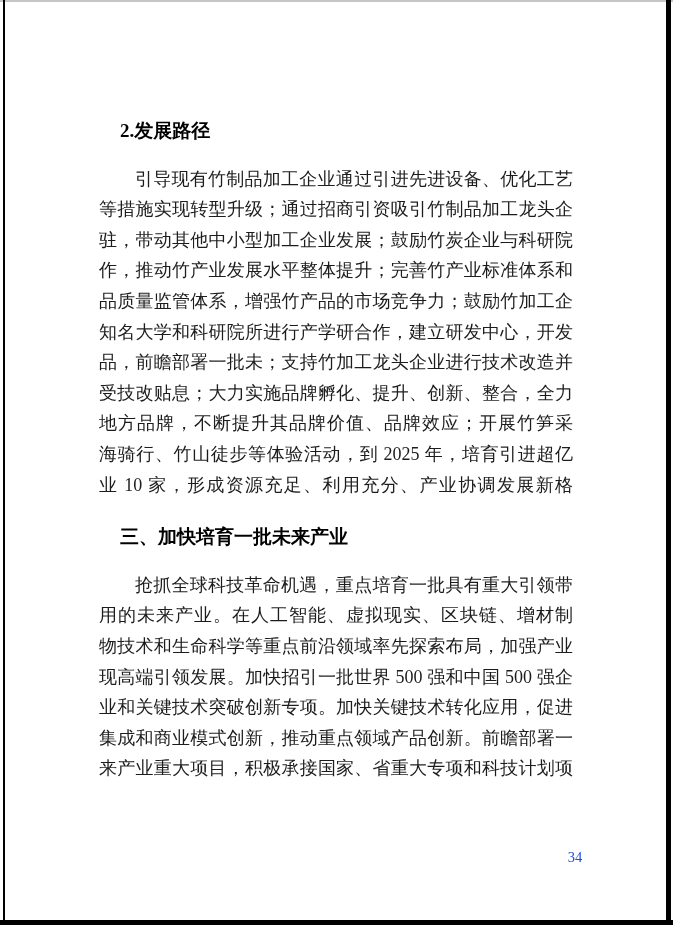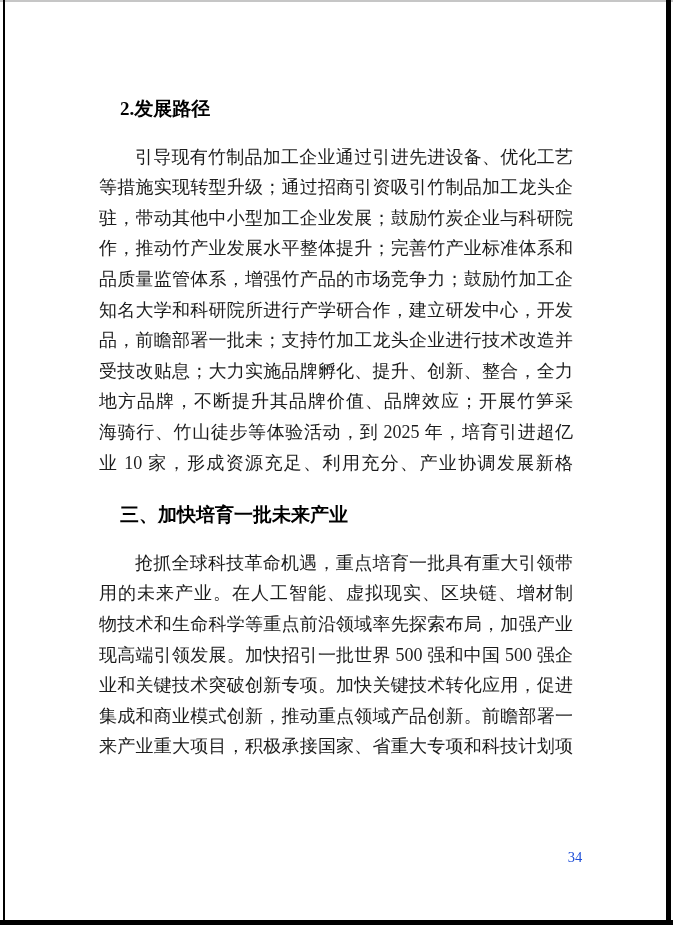--- a/index.html
+++ b/index.html
@@ -18,21 +18,21 @@
   
   .edge { position: absolute; background: #000; }
   .edge-top    { left: 0;   top: 0;     width: 673px; height: 2px; background: #c6c6c6; }
   .edge-left   { left: 3px; top: 0;     width: 2px;   height: 925px; }
   .edge-right  { left: 666px; top: 0;   width: 5px;   height: 925px; }
   .edge-bottom { left: 0;   top: 920px; width: 673px; height: 5px; }
 
   .content {
     position: absolute;
     left: 82px;
-    top: 94px;
+    top: 116px;
     width: 508px;
   }
   .heading {
     font-size: 19px;
     font-weight: bold;
     line-height: 30.6px;
     height: 30.6px;
     color: #000000;
     text-indent: 2em;
     white-space: nowrap;

